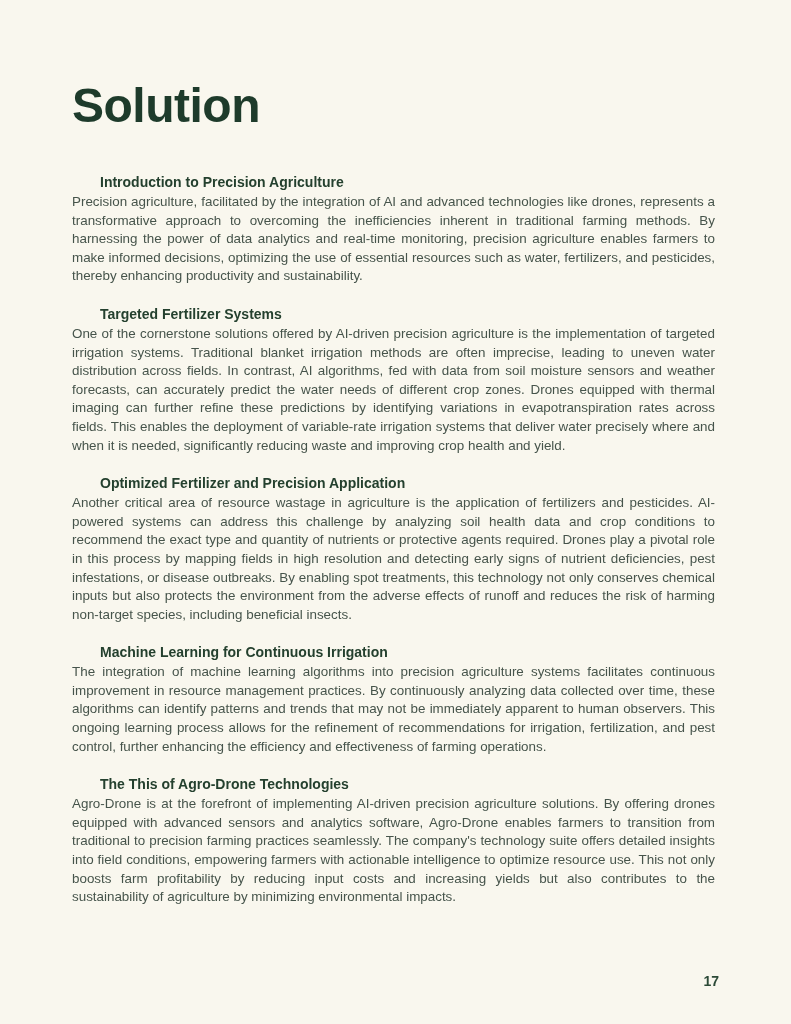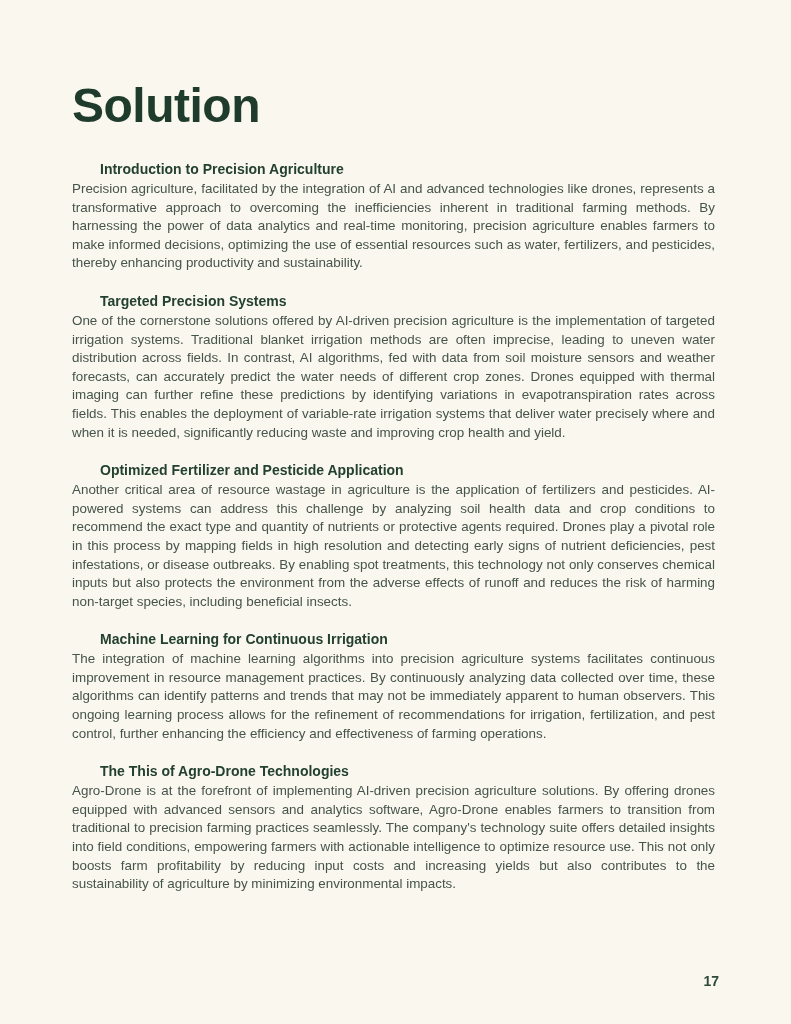--- a/index.html
+++ b/index.html
@@ -22,21 +22,21 @@
     width: 791px;
     height: 1024px;
     padding: 78px 72px 0 72px;
   }
   .doc-title {
     font-size: 48px;
     line-height: 56px;
     font-weight: 700;
     letter-spacing: -0.5px;
     color: var(--title);
-    margin-bottom: 26px;
+    margin-bottom: 39px;
   }
   .section { margin: 0; }
   .section h2 {
     font-size: 14px;
     line-height: 19px;
     font-weight: 700;
     color: var(--heading);
     margin: 0 0 1px 0;
     padding-left: 28px;
   }
@@ -62,26 +62,26 @@
 <div class="page">
 
   <h1 class="doc-title">Solution</h1>
 
   <section class="section">
     <h2>Introduction to Precision Agriculture</h2>
     <p>Precision agriculture, facilitated by the integration of AI and advanced technologies like drones, represents a transformative approach to overcoming the inefficiencies inherent in traditional farming methods. By harnessing the power of data analytics and real-time monitoring, precision agriculture enables farmers to make informed decisions, optimizing the use of essential resources such as water, fertilizers, and pesticides, thereby enhancing productivity and sustainability.</p>
   </section>
 
   <section class="section">
-    <h2>Targeted Precision Systems</h2>
+    <h2>Targeted Fertilizer Systems</h2>
     <p>One of the cornerstone solutions offered by AI-driven precision agriculture is the implementation of targeted irrigation systems. Traditional blanket irrigation methods are often imprecise, leading to uneven water distribution across fields. In contrast, AI algorithms, fed with data from soil moisture sensors and weather forecasts, can accurately predict the water needs of different crop zones. Drones equipped with thermal imaging can further refine these predictions by identifying variations in evapotranspiration rates across fields. This enables the deployment of variable-rate irrigation systems that deliver water precisely where and when it is needed, significantly reducing waste and improving crop health and yield.</p>
   </section>
 
   <section class="section">
-    <h2>Optimized Fertilizer and Pesticide Application</h2>
+    <h2>Optimized Fertilizer and Precision Application</h2>
     <p>Another critical area of resource wastage in agriculture is the application of fertilizers and pesticides. AI-powered systems can address this challenge by analyzing soil health data and crop conditions to recommend the exact type and quantity of nutrients or protective agents required. Drones play a pivotal role in this process by mapping fields in high resolution and detecting early signs of nutrient deficiencies, pest infestations, or disease outbreaks. By enabling spot treatments, this technology not only conserves chemical inputs but also protects the environment from the adverse effects of runoff and reduces the risk of harming non-target species, including beneficial insects.</p>
   </section>
 
   <section class="section">
     <h2>Machine Learning for Continuous Irrigation</h2>
     <p>The integration of machine learning algorithms into precision agriculture systems facilitates continuous improvement in resource management practices. By continuously analyzing data collected over time, these algorithms can identify patterns and trends that may not be immediately apparent to human observers. This ongoing learning process allows for the refinement of recommendations for irrigation, fertilization, and pest control, further enhancing the efficiency and effectiveness of farming operations.</p>
   </section>
 
   <section class="section">
     <h2>The This of Agro-Drone Technologies</h2>

